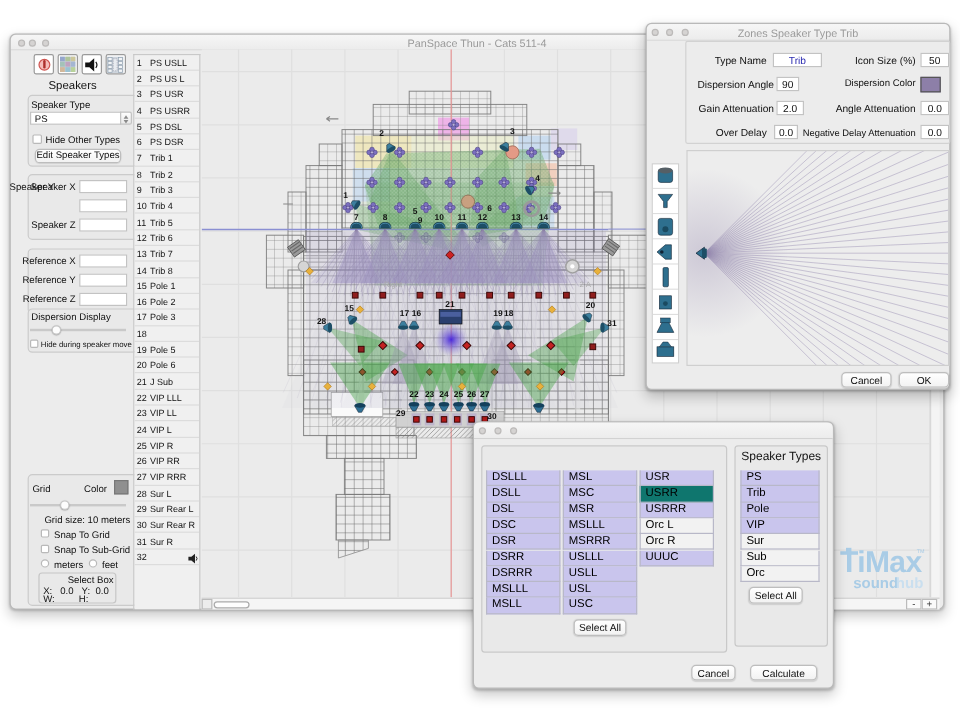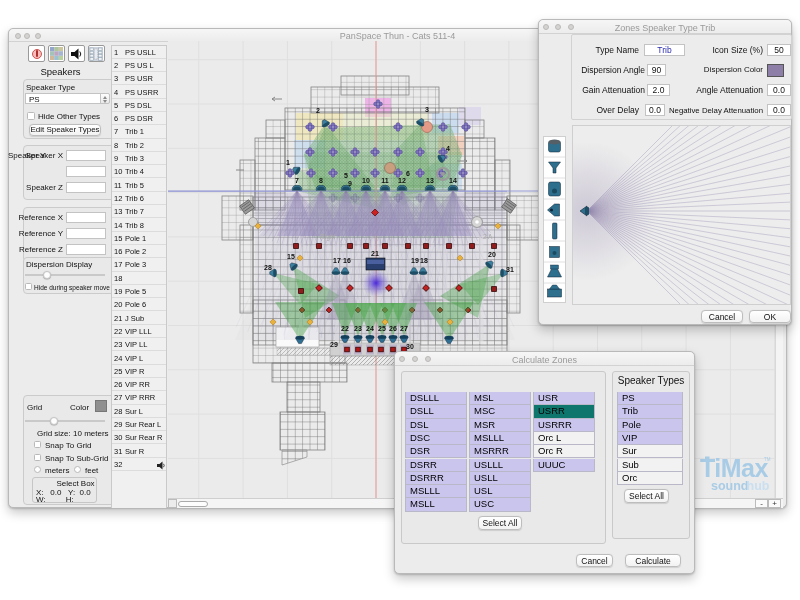--- a/index.html
+++ b/index.html
@@ -920,21 +920,20 @@
       <path d="M14 85 L226.1 -127.1 M14 85 L235.2 -117.7 M14 85 L243.8 -107.8 M14 85 L252.0 -97.6 M14 85 L259.7 -87.1 M14 85 L267.0 -76.2 M14 85 L273.8 -65.0 M14 85 L280.1 -53.5 M14 85 L285.9 -41.8 M14 85 L291.2 -29.8 M14 85 L295.9 -17.6 M14 85 L300.1 -5.2 M14 85 L303.8 7.4 M14 85 L306.9 20.1 M14 85 L309.4 32.9 M14 85 L311.4 45.8 M14 85 L312.9 58.9 M14 85 L313.7 71.9 M14 85 L314.0 85.0 M14 85 L313.7 98.1 M14 85 L312.9 111.1 M14 85 L311.4 124.2 M14 85 L309.4 137.1 M14 85 L306.9 149.9 M14 85 L303.8 162.6 M14 85 L300.1 175.2 M14 85 L295.9 187.6 M14 85 L291.2 199.8 M14 85 L285.9 211.8 M14 85 L280.1 223.5 M14 85 L273.8 235.0 M14 85 L267.0 246.2 M14 85 L259.7 257.1 M14 85 L252.0 267.6 M14 85 L243.8 277.8 M14 85 L235.2 287.7 M14 85 L226.1 297.1" stroke="#9d92b6" stroke-width="0.55" opacity="0.75" fill="none"></path>
       <circle cx="14" cy="85" r="70" fill="url(#fanRad)" opacity="0.5"></circle>
       <path d="M14 80 L14 90 L7 85 Z" fill="#2e6f8e" stroke="#123" stroke-width="0.6"></path>
       <rect x="12" y="81" width="4" height="8" rx="1" fill="#1d4e66"></rect>
     </svg>
     <div class="btn" style="left:162px;top:290px;width:42px;height:13px;line-height:12px;">Cancel</div>
     <div class="btn" style="left:210px;top:290px;width:42px;height:13px;line-height:12px;">OK</div>
   </div>
 <div class="win" style="left:394px;top:351px;width:301px;height:223px;">
     <div class="abs" style="left:0;right:0;top:0;height:14px;border-bottom:1px solid #d2d2d2;border-radius:5px 5px 0 0;background:linear-gradient(#f6f6f6,#ececec);"></div>
-    <div class="ttext" style="top:3px;font-size:9px;">Calculate Zones</div>
     <div class="tl" style="left:4px;top:4px;"></div>
     <div class="tl" style="left:17px;top:4px;"></div>
     <div class="tl" style="left:30px;top:4px;"></div>
     <div class="abs" style="left:6px;top:19px;width:205px;height:173px;border:1px solid #c9c9c9;border-radius:3px;background:#e9e9e9;"></div>
     <div class="zrow" style="left:10px;top:40.0px;width:62px;background:#c9c5ed;">DSLLL</div>
     <div class="zrow" style="left:10px;top:53.3px;width:62px;background:#c9c5ed;">DSLL</div>
     <div class="zrow" style="left:10px;top:66.6px;width:62px;background:#c9c5ed;">DSL</div>
     <div class="zrow" style="left:10px;top:79.9px;width:62px;background:#c9c5ed;">DSC</div>
     <div class="zrow" style="left:10px;top:93.2px;width:62px;background:#c9c5ed;">DSR</div>
     <div class="zrow" style="left:10px;top:106.5px;width:62px;background:#c9c5ed;">DSRR</div>

